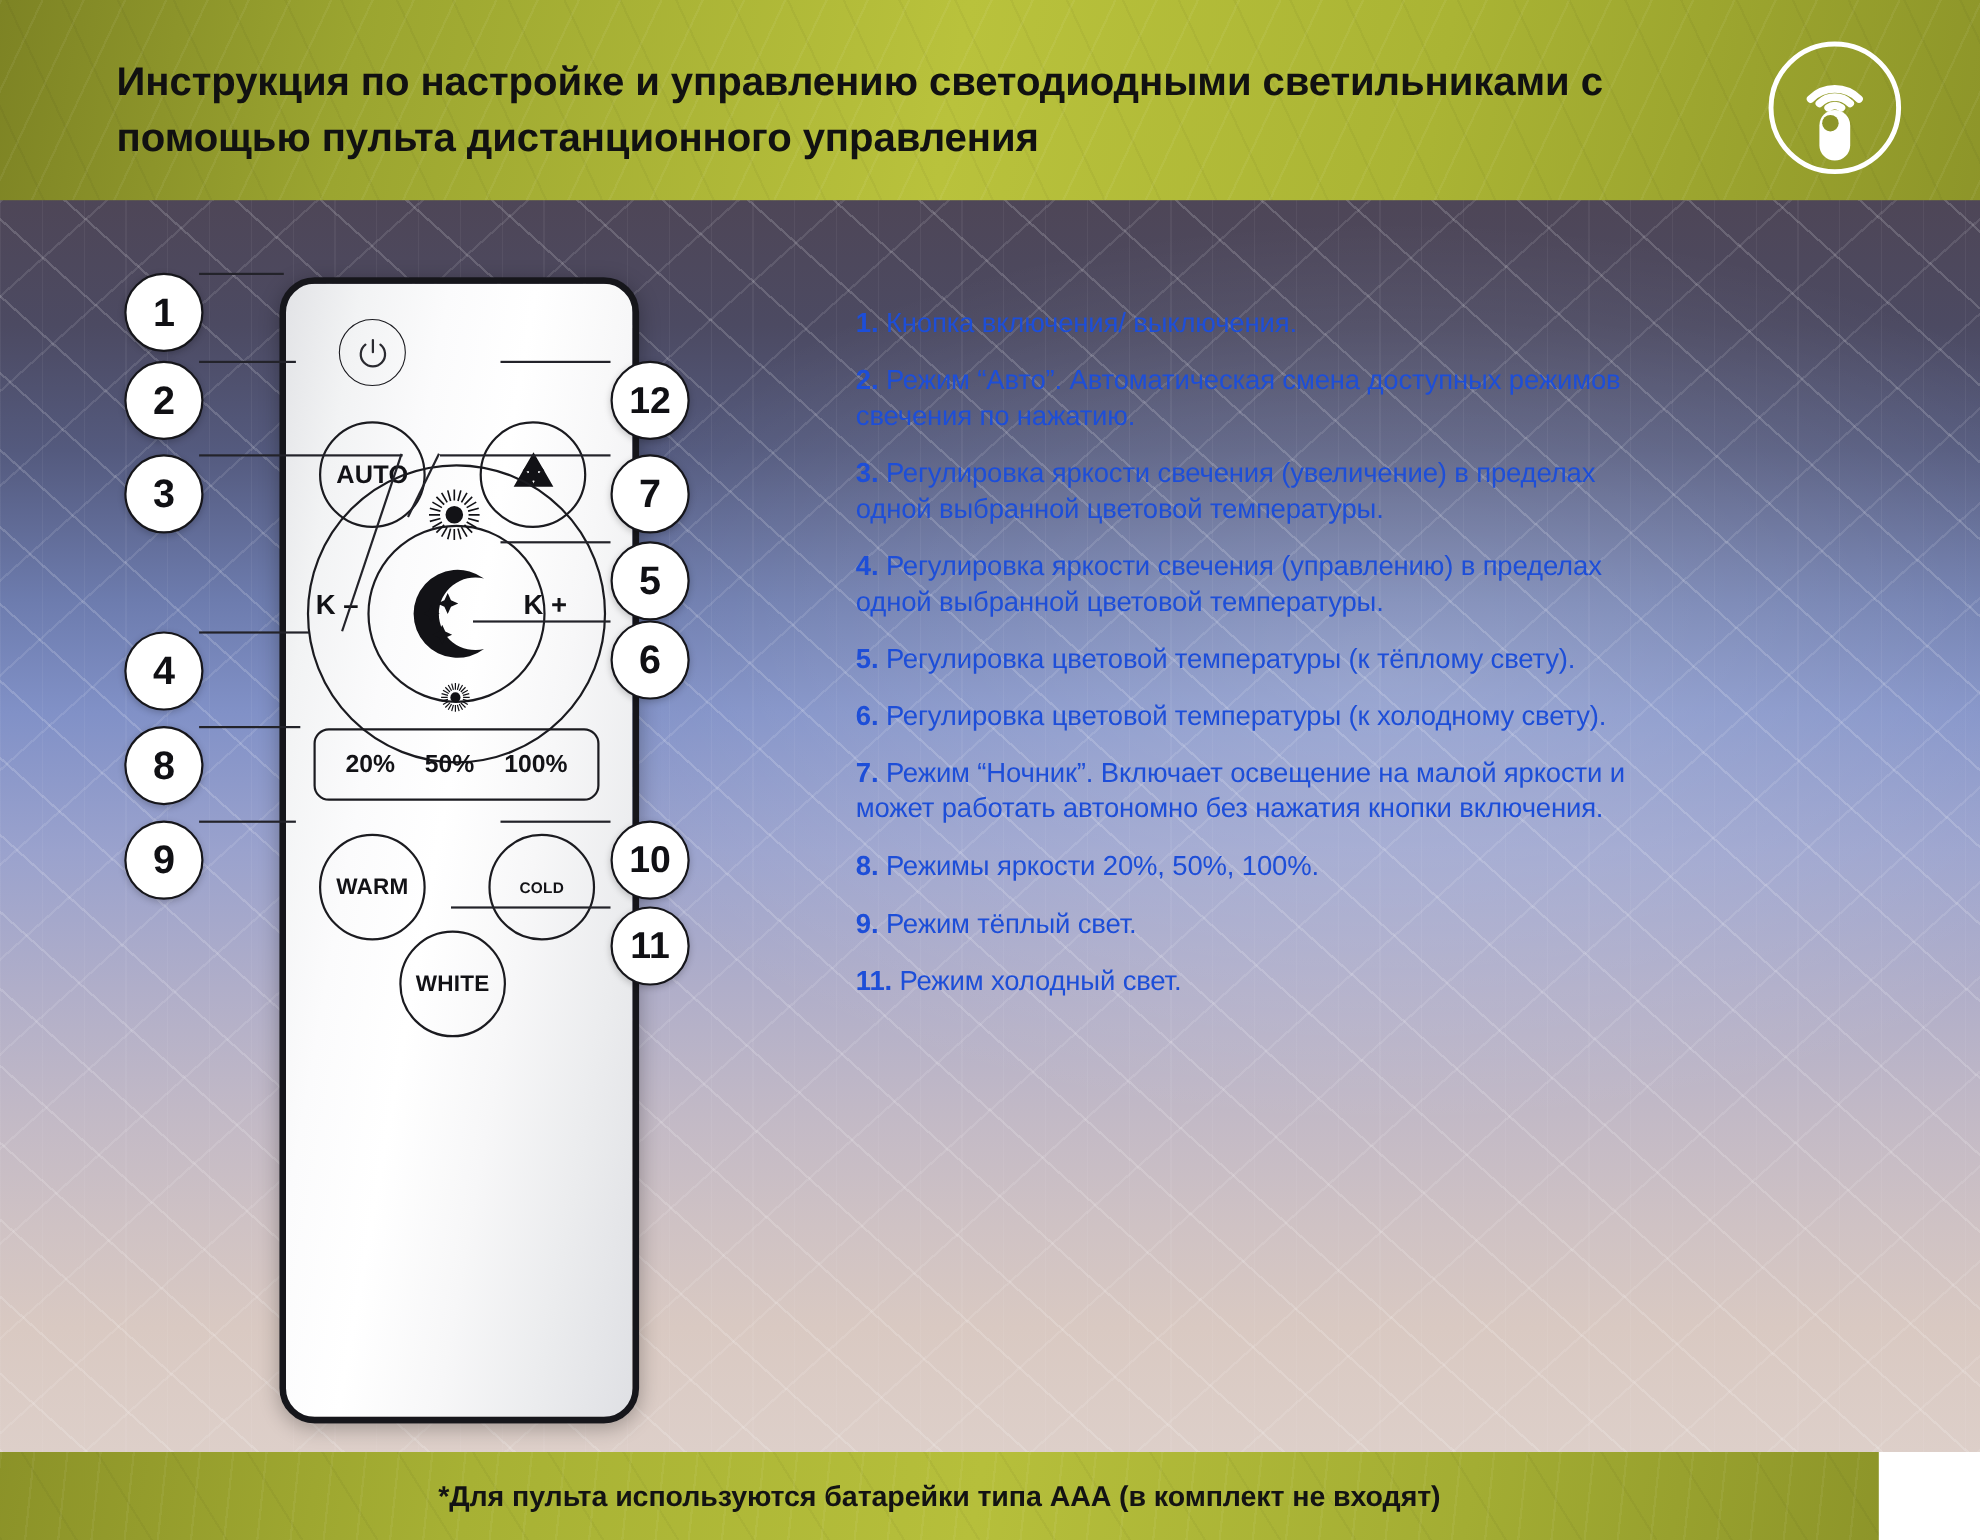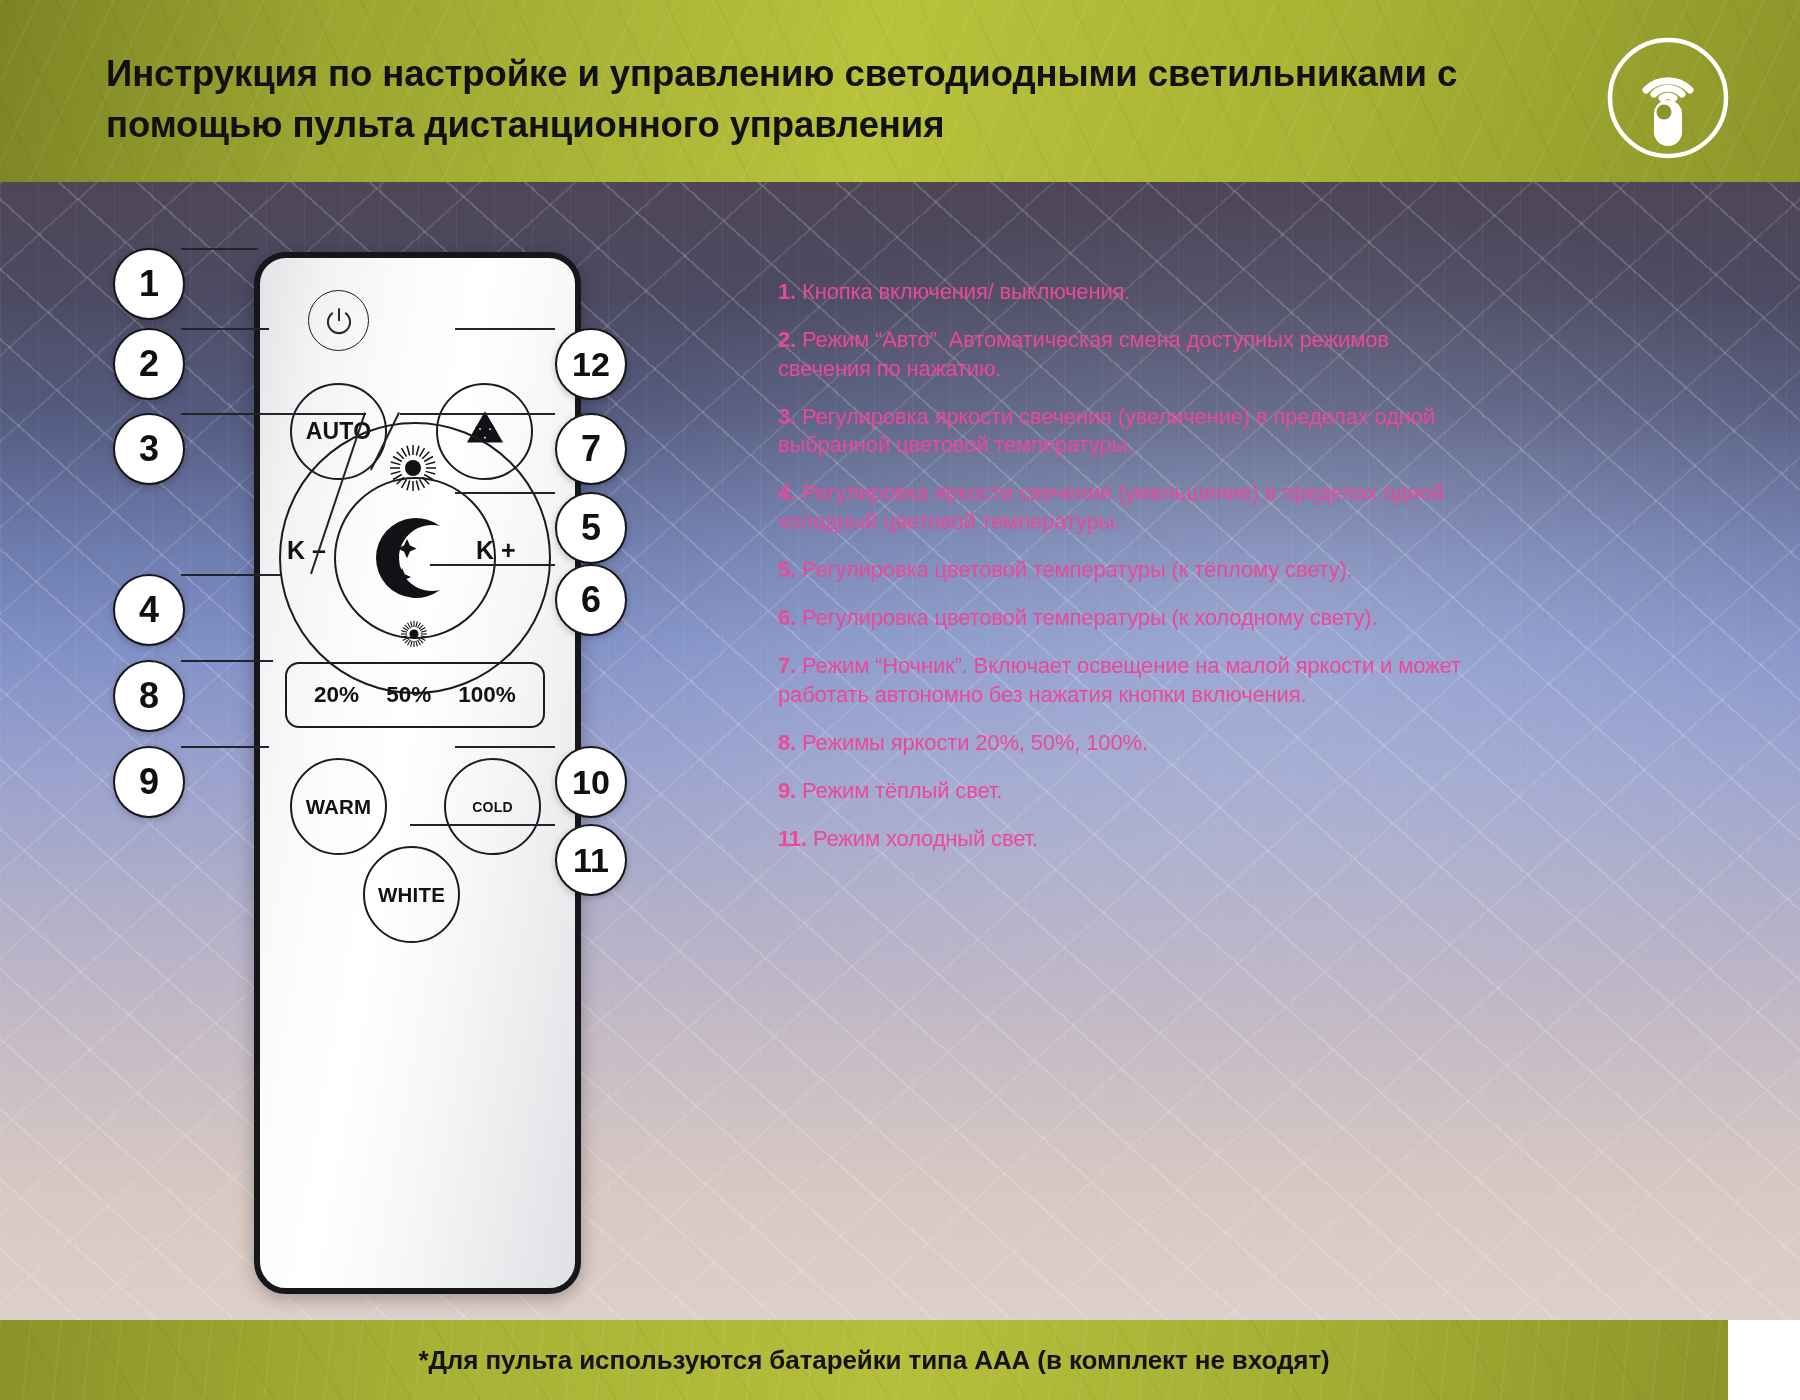--- a/index.html
+++ b/index.html
@@ -55,37 +55,37 @@
     position:absolute;left:0;top:0;width:100%;height:100%;
     background:radial-gradient(ellipse 62% 52% at 70% 38%,rgba(255,255,255,.22),rgba(255,255,255,0) 70%);
     pointer-events:none;
   }
 
   
   .info-panel{
     position:absolute;left:778px;top:278px;width:700px;height:1000px;
   }
   .info-item{
-    font-size:22px;line-height:1.285;color:#ec4899;
+    font-size:25px;line-height:1.285;color:#1d4ed8;
     margin-bottom:20px;letter-spacing:-0.15px;
   }
   .info-item .num{font-weight:bold;}
 
   
   .footer{
     position:absolute;left:0;top:1320px;width:1708px;height:80px;
     background:
       repeating-linear-gradient(96deg,
         rgba(255,255,255,.05) 0px,rgba(255,255,255,.05) 2px,
         rgba(0,0,0,0) 2px,rgba(0,0,0,0) 30px),
       repeating-linear-gradient(58deg,
         rgba(0,0,0,.035) 0px,rgba(0,0,0,.035) 2px,
         rgba(0,0,0,0) 2px,rgba(0,0,0,0) 58px),
       linear-gradient(100deg,#8b9228 0%,#a7b134 25%,#b6bf3b 52%,#a3ad33 78%,#8d9529 100%);
-    display:flex;align-items:center;justify-content:center;padding-left:20px;
+    display:flex;align-items:center;justify-content:center;
   }
   .footer-note{
     font-size:26px;font-weight:bold;color:#131313;letter-spacing:-0.1px;
   }
 
   
   .remote{
     position:absolute;left:254px;top:252px;width:315px;height:1030px;
     border:6px solid #16161b;border-radius:32px;
     background:
@@ -342,21 +342,21 @@
         <span>WHITE</span>
       </div>
 
     </div>
   </div>
 
   <div class="info-panel">
     <div class="info-item"><span class="num">1.</span> <span>Кнопка включения/ выключения.</span></div>
     <div class="info-item"><span class="num">2.</span> <span>Режим “Авто”. Автоматическая смена доступных режимов свечения по нажатию.</span></div>
     <div class="info-item"><span class="num">3.</span> <span>Регулировка яркости свечения (увеличение) в пределах одной выбранной цветовой температуры.</span></div>
-    <div class="info-item"><span class="num">4.</span> <span>Регулировка яркости свечения (уменьшение) в пределах одной холодный цветовой температуры.</span></div>
+    <div class="info-item"><span class="num">4.</span> <span>Регулировка яркости свечения (управлению) в пределах одной выбранной цветовой температуры.</span></div>
     <div class="info-item"><span class="num">5.</span> <span>Регулировка цветовой температуры (к тёплому свету).</span></div>
     <div class="info-item"><span class="num">6.</span> <span>Регулировка цветовой температуры (к холодному свету).</span></div>
     <div class="info-item"><span class="num">7.</span> <span>Режим “Ночник”. Включает освещение на малой яркости и может работать автономно без нажатия кнопки включения.</span></div>
     <div class="info-item"><span class="num">8.</span> <span>Режимы яркости 20%, 50%, 100%.</span></div>
     <div class="info-item"><span class="num">9.</span> <span>Режим тёплый свет.</span></div>
     <div class="info-item"><span class="num">11.</span> <span>Режим холодный свет.</span></div>
   </div>
 
   <div class="footer">
     <div class="footer-note">*Для пульта используются батарейки типа ААА (в комплект не входят)</div>

